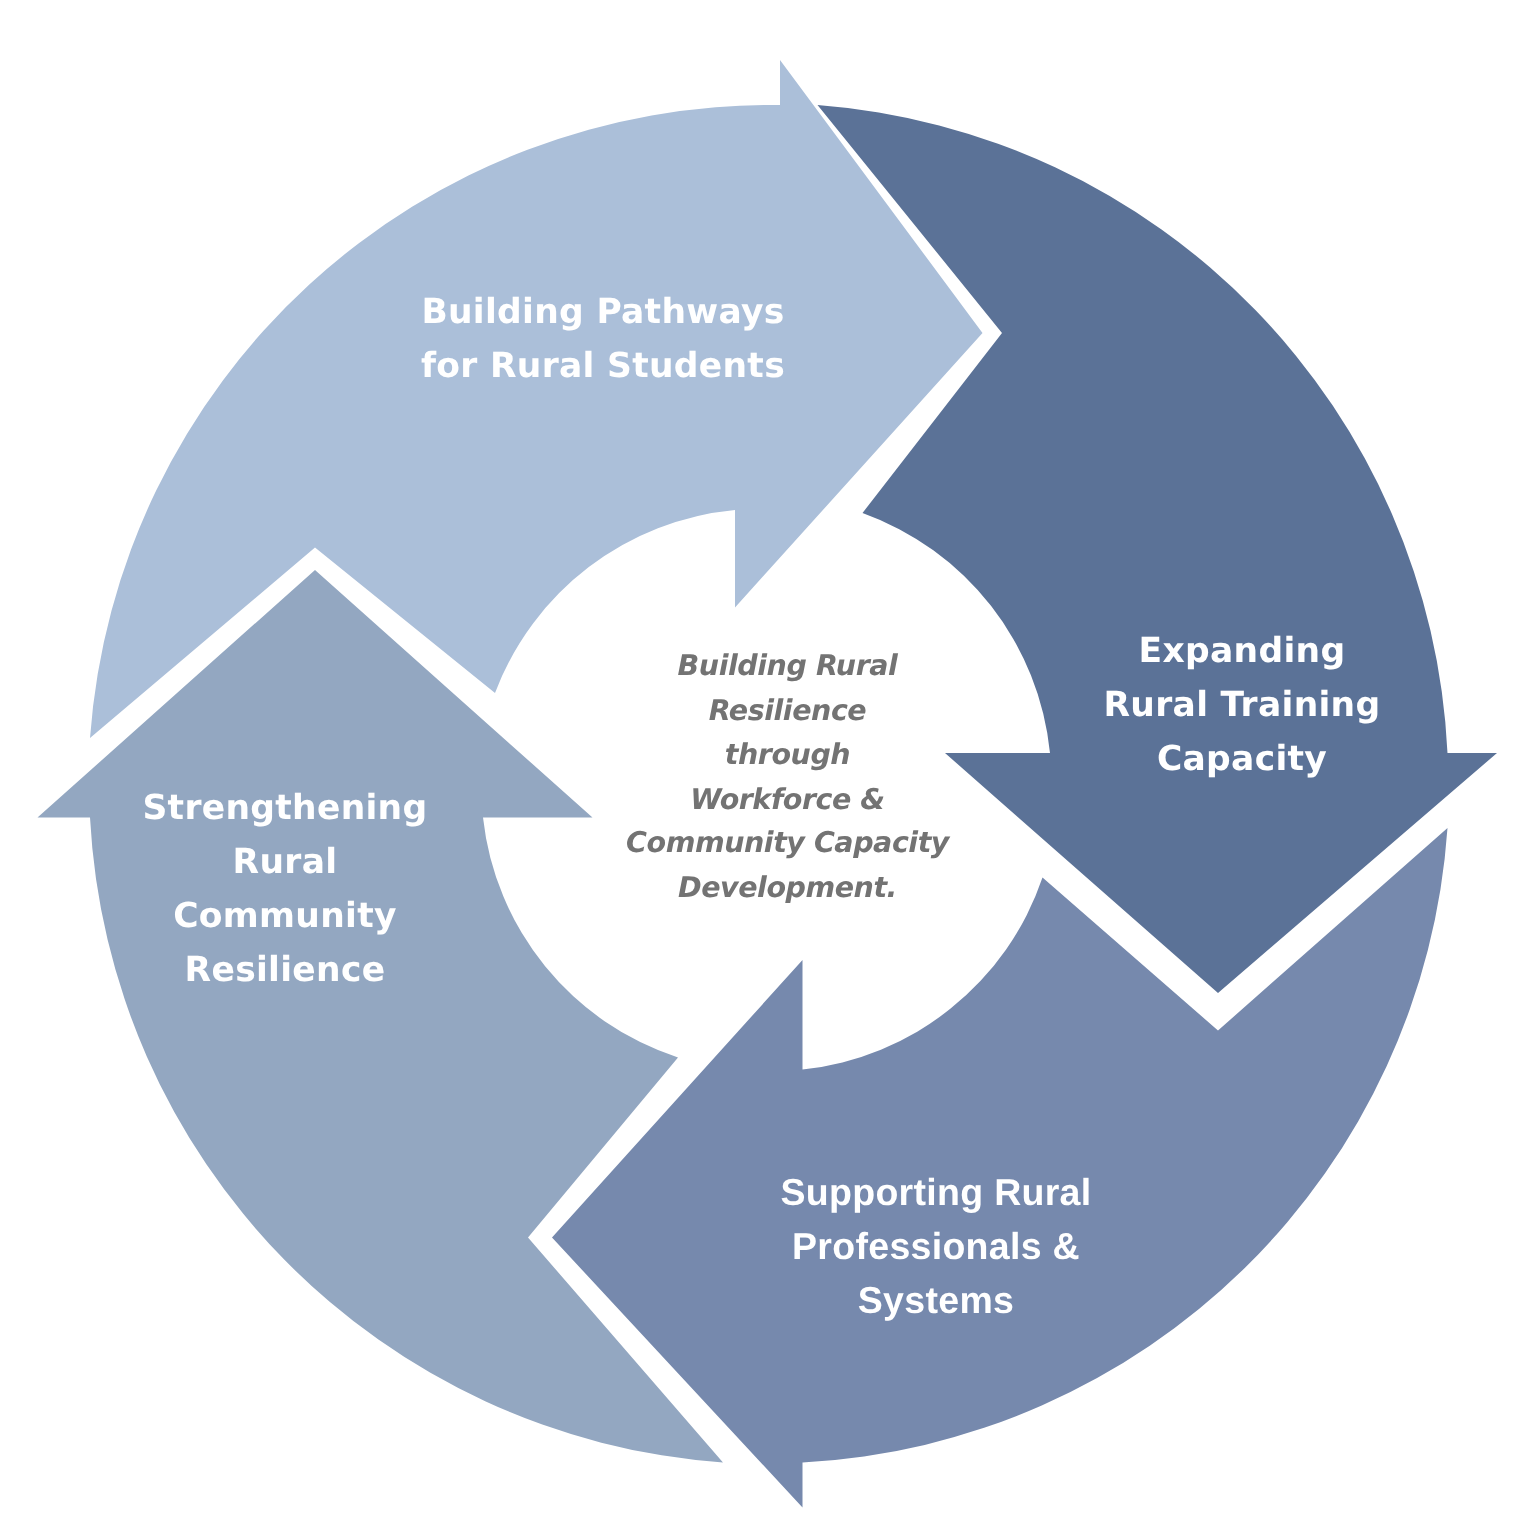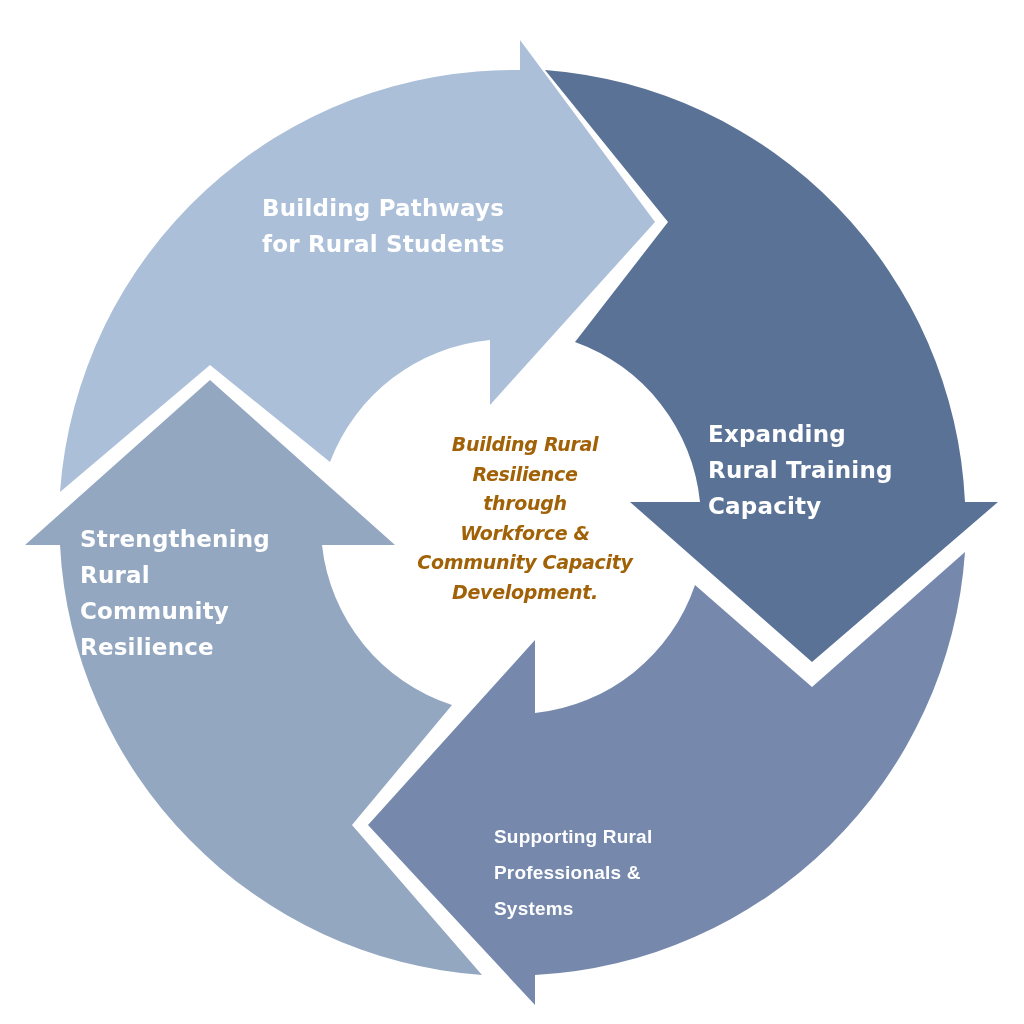--- a/index.html
+++ b/index.html
@@ -5,27 +5,27 @@
   html, body { margin: 0; padding: 0; background: #ffffff; }
   body { width: 1024px; height: 1024px; position: relative; overflow: hidden; }
   #diagram { position: absolute; left: 0; top: 0; width: 1024px; height: 1024px; }
   .label {
     position: absolute;
     color: #ffffff;
     font-family: "DejaVu Sans", sans-serif;
     font-weight: bold;
     font-size: 23px;
     line-height: 36px;
-    text-align: left;
+    text-align: center;
     white-space: pre-line;
     letter-spacing: 0.2px;
   }
   #label-top { left: 262px; top: 190px; width: 280px; }
   #label-right { left: 708px; top: 416px; width: 240px; }
-  #label-bottom { left: 494px; top: 819px; width: 260px; font-family: "Liberation Sans", sans-serif; font-size: 19px; }
+  #label-bottom { left: 494px; top: 777px; width: 260px; font-family: "Liberation Sans", sans-serif; font-size: 25px; }
   #label-left { left: 80px; top: 521px; width: 220px; }
   #center-text {
     position: absolute;
     left: 382px; top: 430px; width: 286px;
     color: #2E4A7A;
     font-family: "DejaVu Sans", sans-serif;
     font-weight: bold;
     font-style: italic;
     font-size: 19px;
     line-height: 29.5px;
@@ -86,18 +86,18 @@
 Rural Training
 Capacity</div>
 <div id="label-bottom" class="label">Supporting Rural
 Professionals &amp;
 Systems</div>
 <div id="label-left" class="label">Strengthening
 Rural
 Community
 Resilience</div>
 
-<div id="center-text" style="color: #a16207;">Building Rural
+<div id="center-text" style="color: #737373;">Building Rural
 Resilience
 through
 Workforce &amp;
 Community Capacity
 Development.</div>
 
 </body></html>

